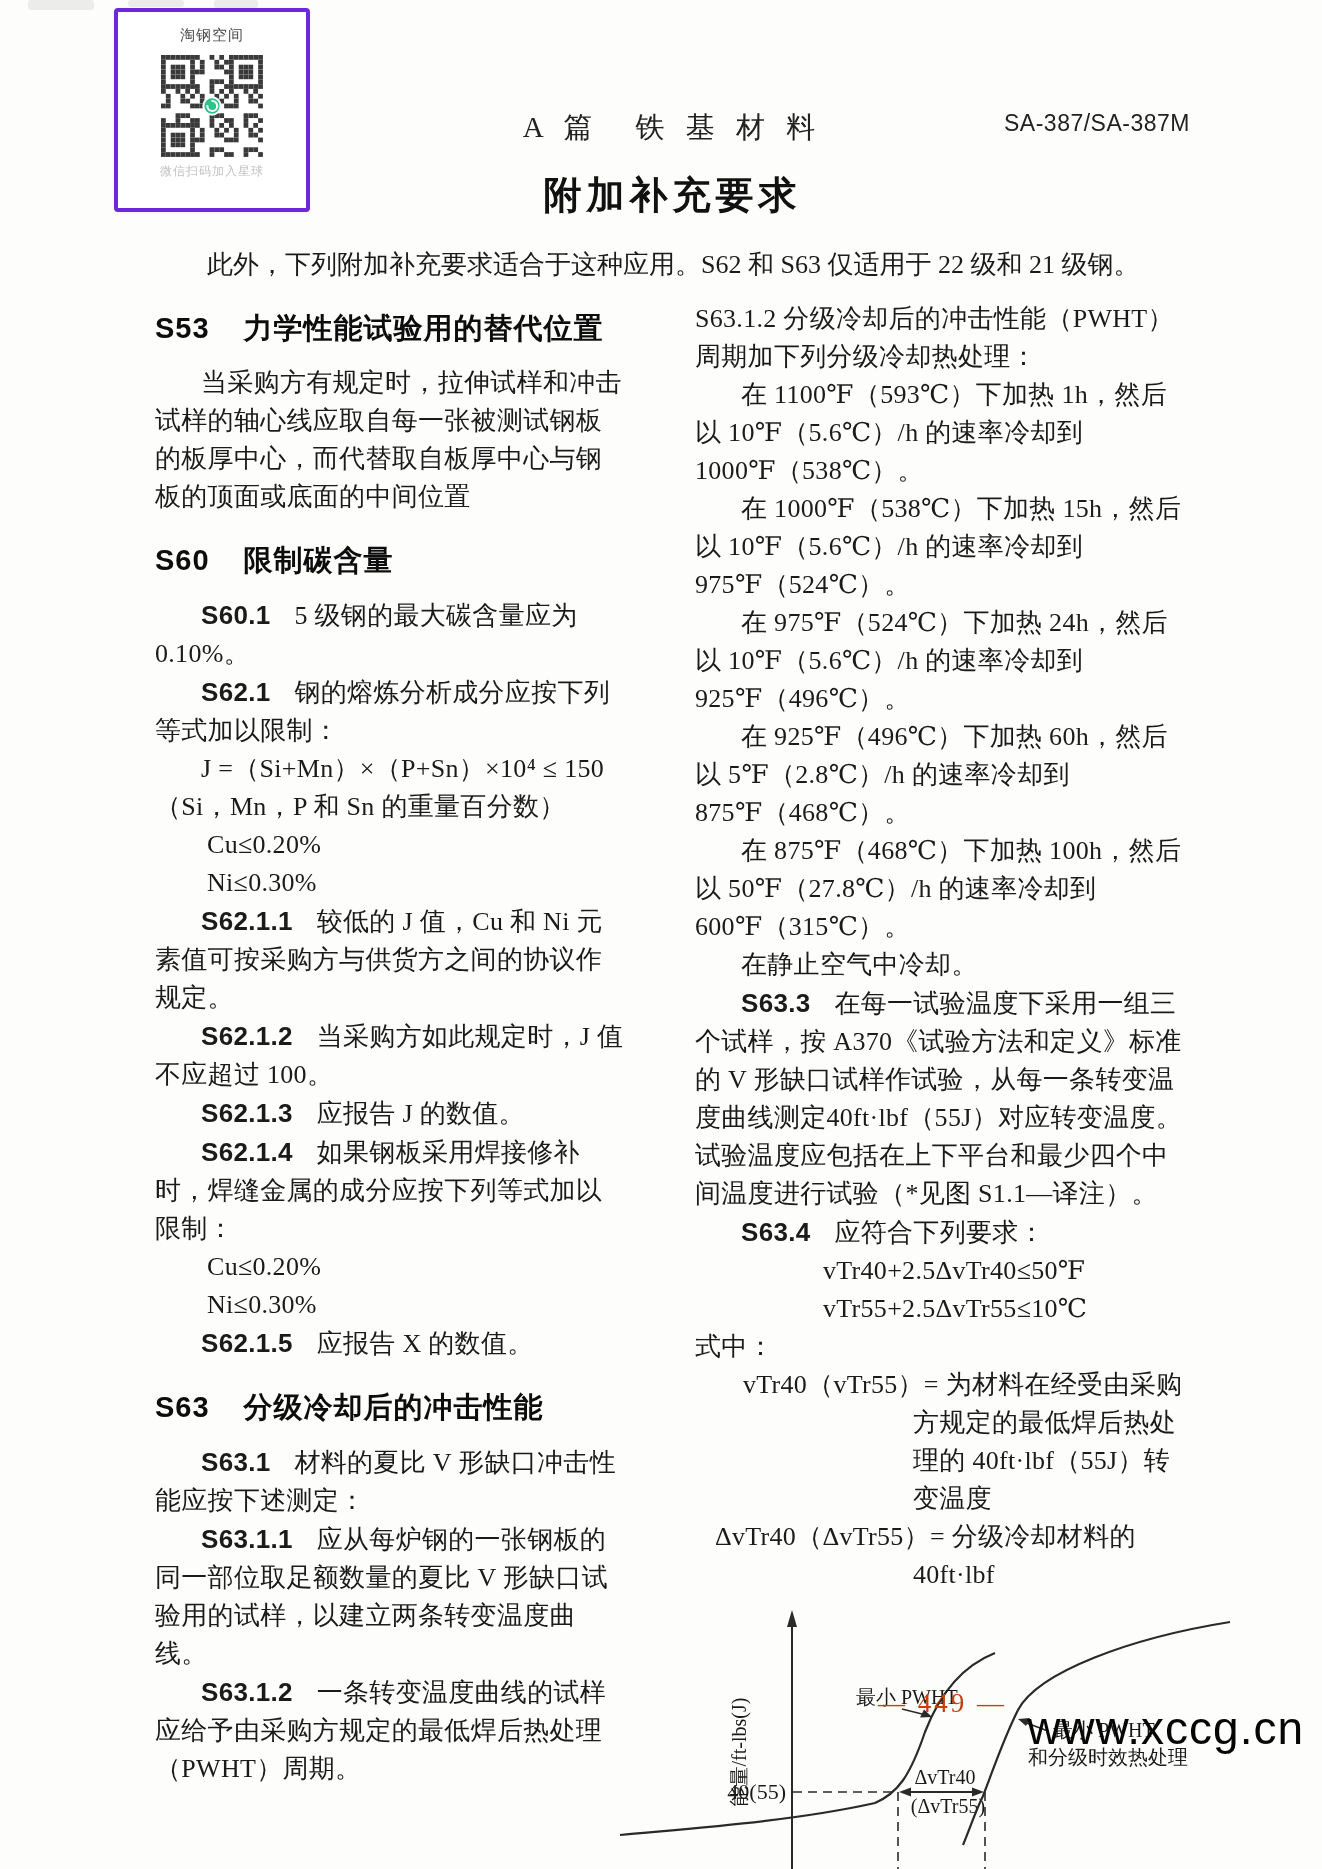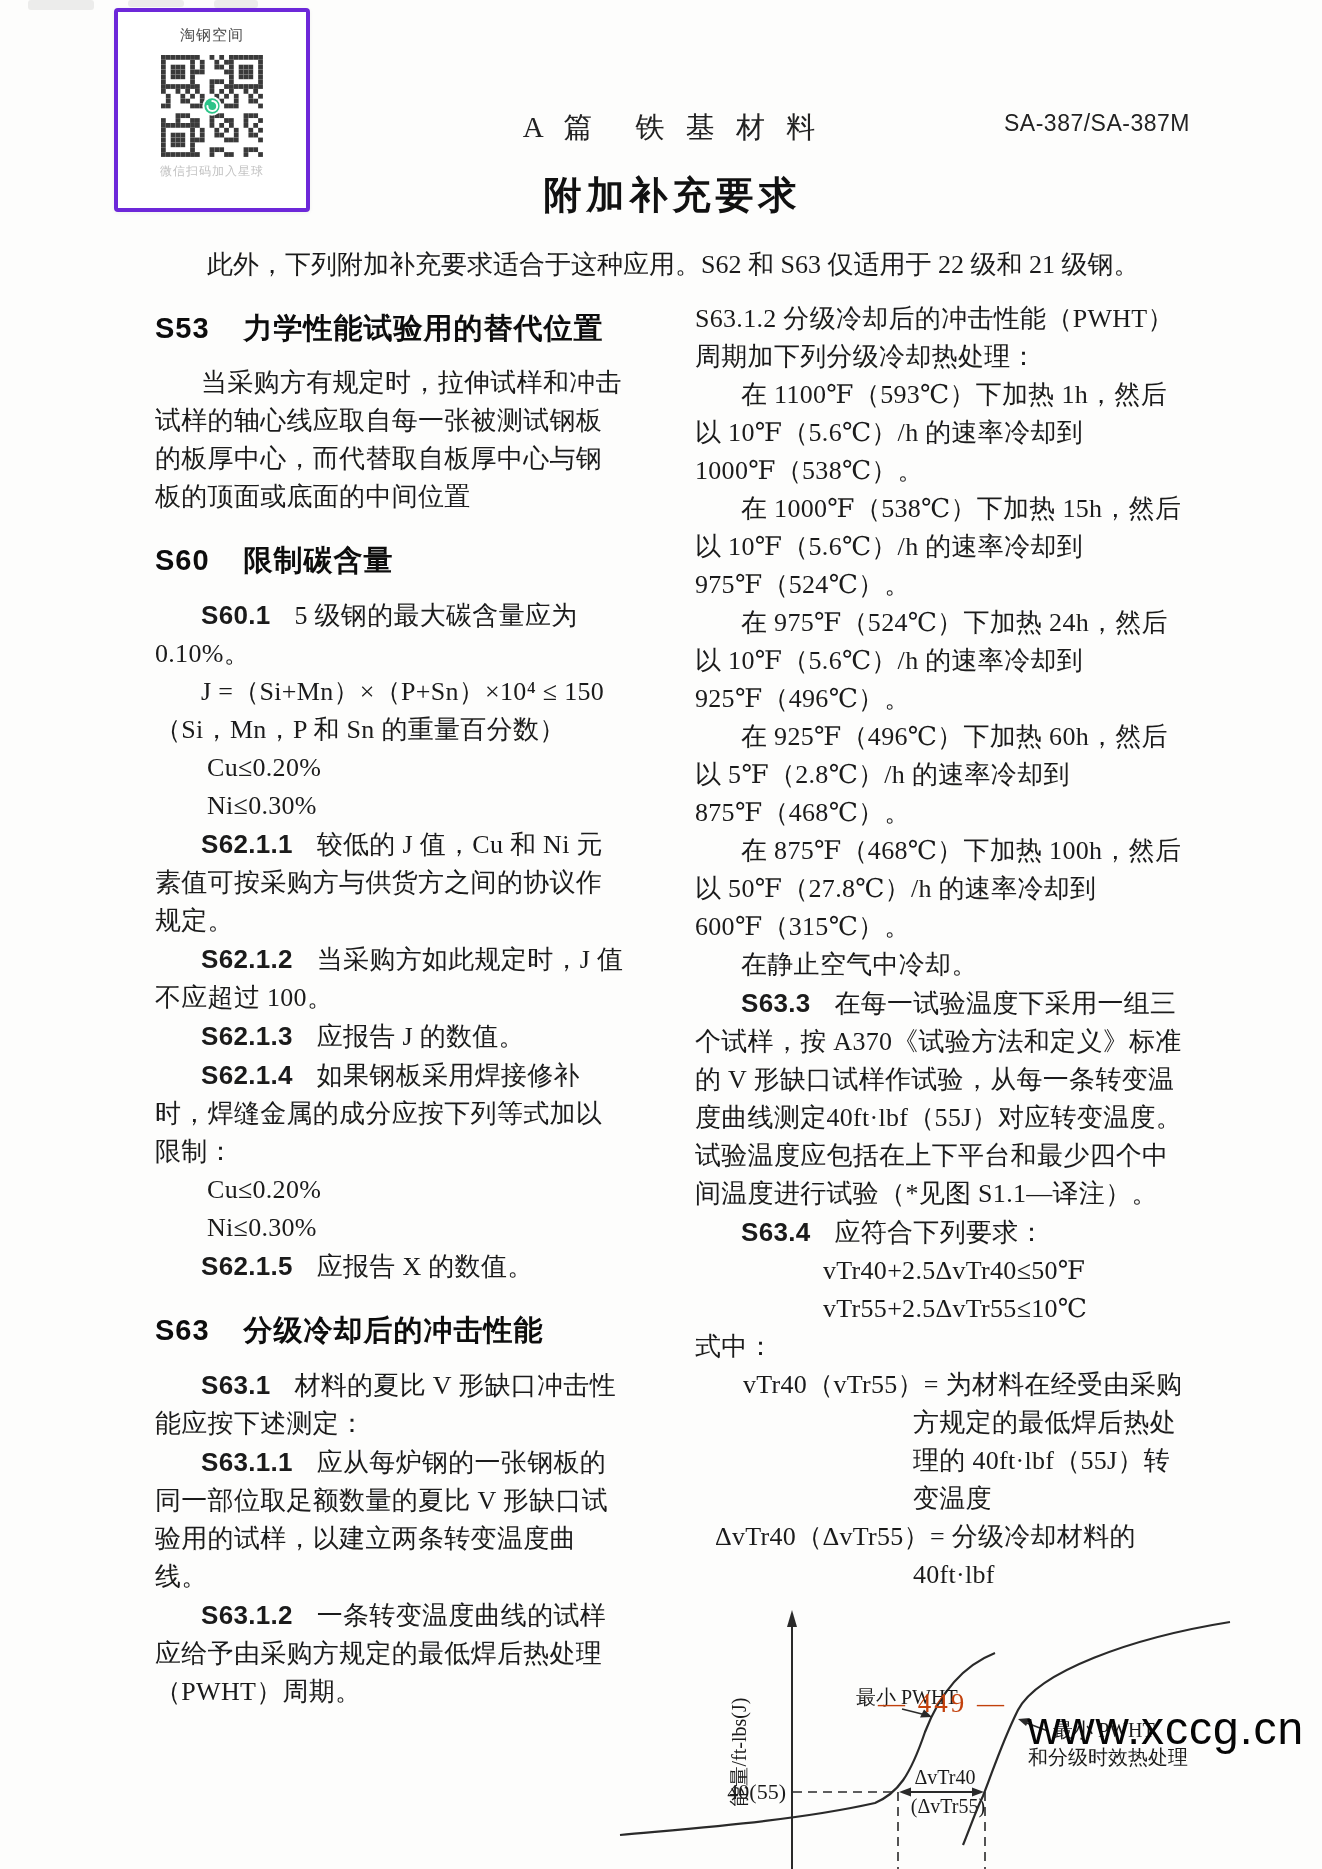--- a/index.html
+++ b/index.html
@@ -314,20 +314,21 @@
   <div class="doc-title">附加补充要求</div>
 
   <div class="intro">此外，下列附加补充要求适合于这种应用。S62 和 S63 仅适用于 22 级和 21 级钢。</div>
 
   <div class="columns">
     <div class="col-left">
         <div class="blk h2"><span class="num">S53</span><span>力学性能试验用的替代位置</span></div>
         <div class="blk p">当采购方有规定时，拉伸试样和冲击试样的轴心线应取自每一张被测试钢板的板厚中心，而代替取自板厚中心与钢板的顶面或底面的中间位置</div>
         <div class="blk h2"><span class="num">S60</span><span>限制碳含量</span></div>
         <div class="blk p"><span class="pnum">S60.1</span>5 级钢的最大碳含量应为 0.10%。</div>
+        <div class="blk p"><span class="pnum">S62.1</span>钢的熔炼分析成分应按下列等式加以限制：</div>
         <div class="blk p">J =（Si+Mn）×（P+Sn）×10⁴ ≤ 150（Si，Mn，P 和 Sn 的重量百分数）</div>
         <div class="blk line">Cu≤0.20%</div>
         <div class="blk line">Ni≤0.30%</div>
         <div class="blk p"><span class="pnum">S62.1.1</span>较低的 J 值，Cu 和 Ni 元素值可按采购方与供货方之间的协议作规定。</div>
         <div class="blk p"><span class="pnum">S62.1.2</span>当采购方如此规定时，J 值不应超过 100。</div>
         <div class="blk p"><span class="pnum">S62.1.3</span>应报告 J 的数值。</div>
         <div class="blk p"><span class="pnum">S62.1.4</span>如果钢板采用焊接修补时，焊缝金属的成分应按下列等式加以限制：</div>
         <div class="blk line">Cu≤0.20%</div>
         <div class="blk line">Ni≤0.30%</div>
         <div class="blk p"><span class="pnum">S62.1.5</span>应报告 X 的数值。</div>

